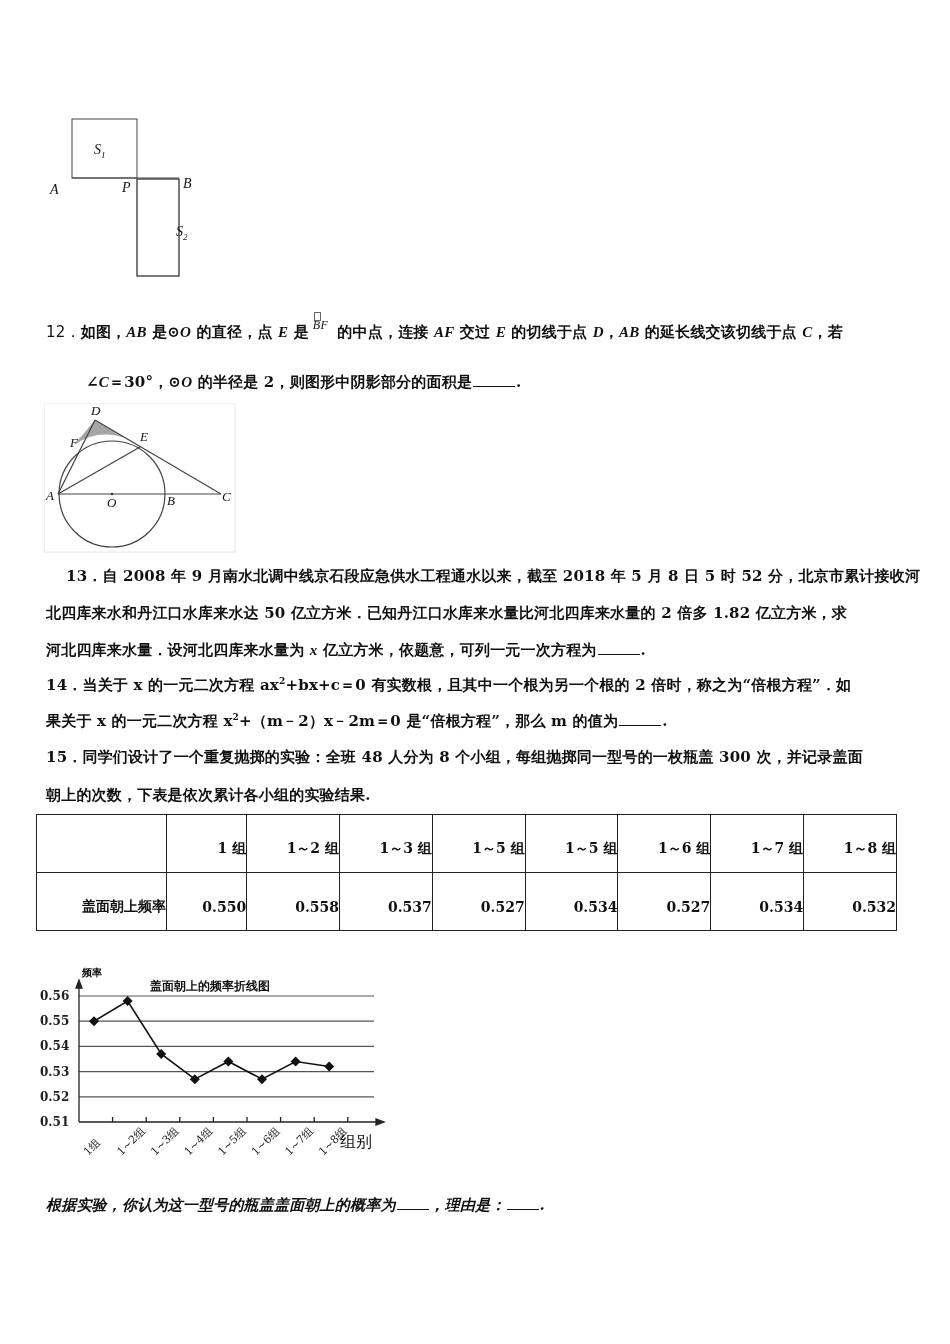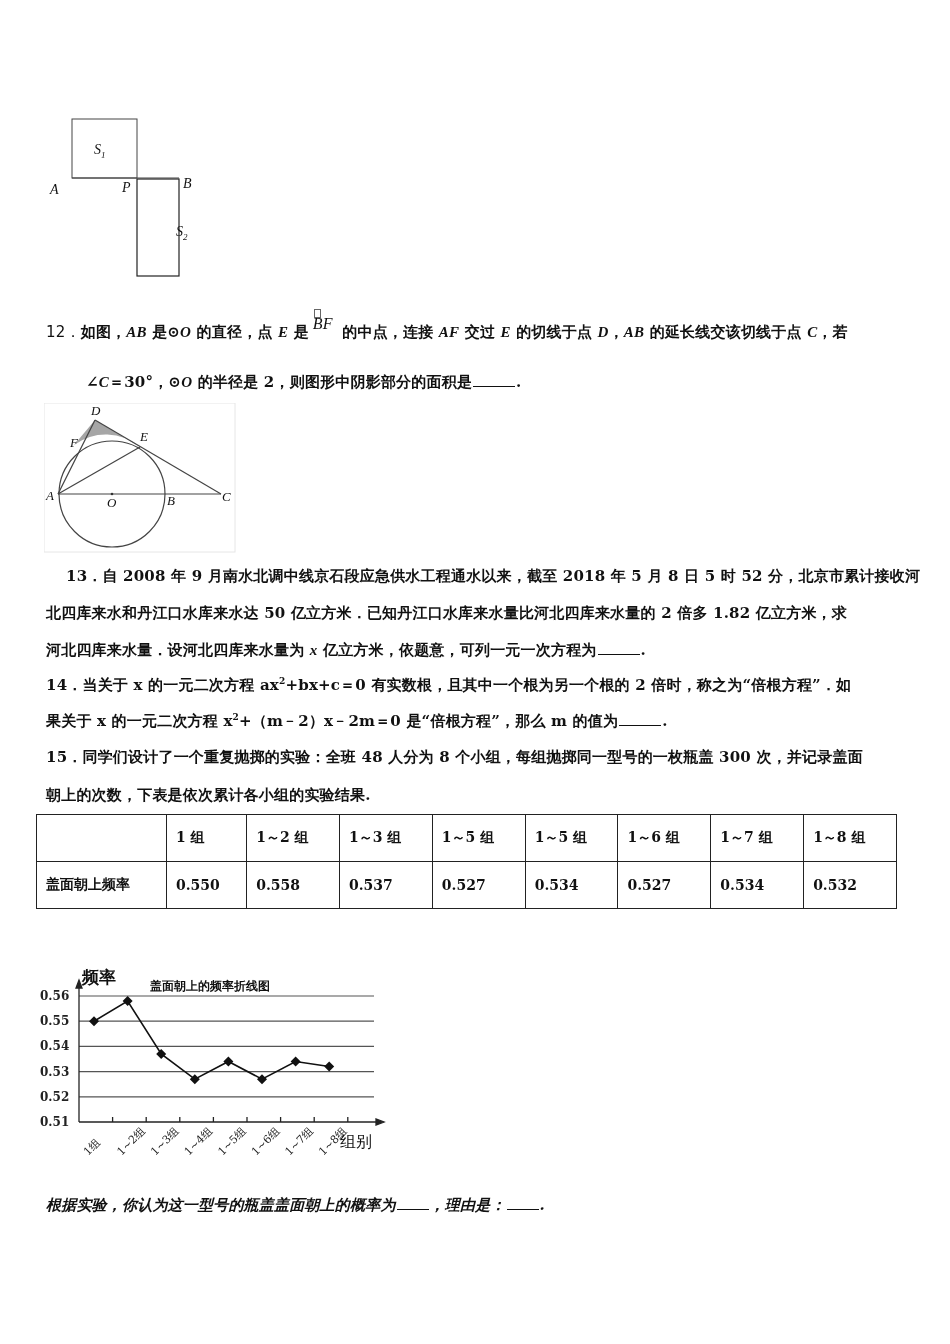--- a/index.html
+++ b/index.html
@@ -10,29 +10,29 @@
   }
   .abs { position: absolute; }
   .line {
     position: absolute; left: 46px; white-space: nowrap;
     font-size: 15px; font-weight: bold; letter-spacing: 0.2px;
   }
   .it { font-style: italic; font-family: "Liberation Serif", "DejaVu Serif", serif; }
   .blank { display: inline-block; width: 42px; border-bottom: 1px solid #111; margin: 0 1px; height: 12px; vertical-align: baseline; }
   .blank.short { width: 32px; }
   sup { font-size: 9px; }
-  .arcmark { position: relative; display: inline-block; font-style: italic; font-weight: normal; font-family: "Liberation Serif", serif; font-size: 16px; top: -8px; margin: 0 4px; }
+  .arcmark { position: relative; display: inline-block; font-style: italic; font-weight: normal; font-family: "Liberation Serif", serif; font-size: 12px; top: -8px; margin: 0 4px; }
   .arcmark .box { position: absolute; left: 1px; top: -6px; width: 5px; height: 7px; border: 1px solid #666; }
   table.data {
     position: absolute; left: 36px; top: 814px; width: 861px;
     border-collapse: collapse; font-size: 14px; font-weight: bold;
   }
   table.data td {
-    border: 1px solid #222; height: 46px; padding: 0 0 0 9px;
-    vertical-align: middle; text-align: left;
+    border: 1px solid #222; height: 46px; padding: 11px 0 0 9px;
+    vertical-align: middle; text-align: right;
   }
   table.data td.hdr { width: 120px; }
   .fig-label { font-style: italic; font-family: "Liberation Serif", serif; font-size: 14px; }
 </style>
 </head>
 <body>
 
 <div class="abs" style="left:46px;top:112px;width:160px;height:170px;">
   <svg width="160" height="170" viewBox="0 0 160 170">
     <rect x="26" y="7" width="65" height="59" fill="none" stroke="#444" stroke-width="1"></rect>
@@ -162,20 +162,20 @@
         <text x="52" y="196" transform="rotate(-45 52 196)">1组</text>
         <text x="85.6" y="196" transform="rotate(-45 85.6 196)">1~2组</text>
         <text x="119.2" y="196" transform="rotate(-45 119.2 196)">1~3组</text>
         <text x="152.8" y="196" transform="rotate(-45 152.8 196)">1~4组</text>
         <text x="186.4" y="196" transform="rotate(-45 186.4 196)">1~5组</text>
         <text x="220" y="196" transform="rotate(-45 220 196)">1~6组</text>
         <text x="253.60000000000002" y="196" transform="rotate(-45 253.60000000000002 196)">1~7组</text>
         <text x="287.20000000000005" y="196" transform="rotate(-45 287.20000000000005 196)">1~8组</text>
       </g>
   </svg>
-  <span class="abs" style="left:46px;top:6px;font-size:17px;font-weight:bold;">频率</span>
+  <span class="abs" style="left:46px;top:6px;font-size:10px;font-weight:bold;">频率</span>
   <span class="abs" style="left:114px;top:2px;font-size:12px;font-weight:bold;margin-top:16px;">盖面朝上的频率折线图</span>
   <span class="abs" style="left:304px;top:172px;font-size:16px;">组别</span>
 </div>
 
 <div class="line" style="top:1196px;font-style:italic;">
   <span>根据实验，你认为这一型号的瓶盖盖面朝上的概率为</span><span class="blank short"></span><span>，理由是：</span><span class="blank short"></span><span>.</span>
 </div>
 
 </body></html>

